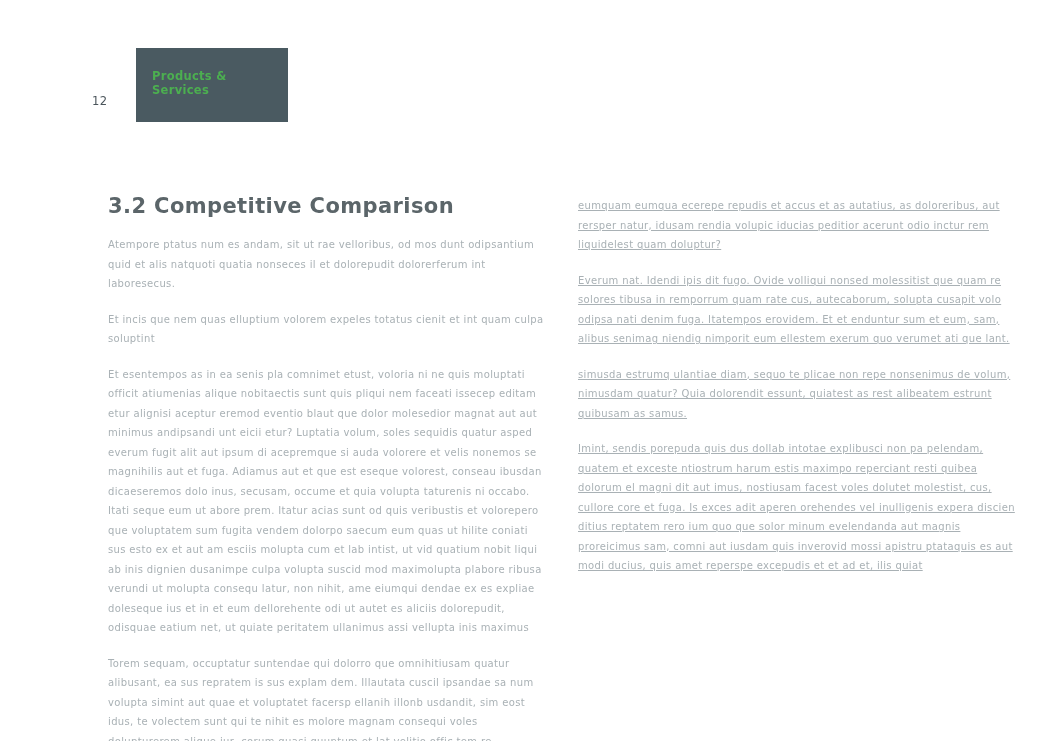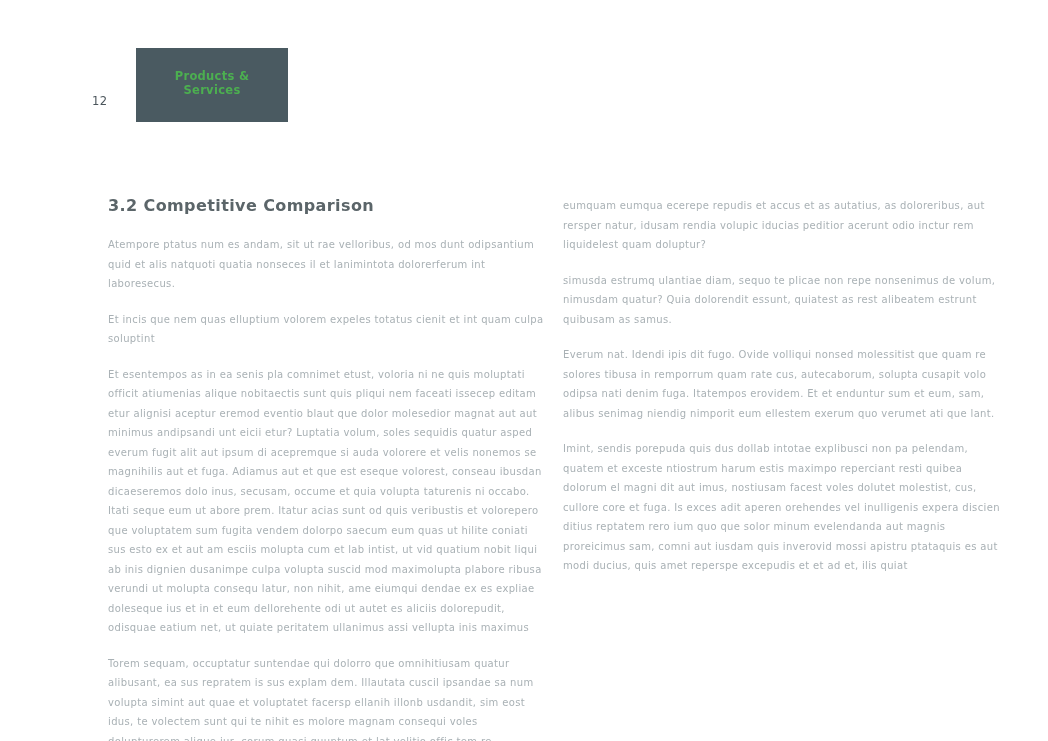--- a/index.html
+++ b/index.html
@@ -11,38 +11,38 @@
     position: absolute; left: 44px; top: 46px;
     font-size: 11.5px; color: #4b555b; letter-spacing: 0.5px;
   }
   .tab-active {
     position: absolute; left: 88px; top: 0; width: 152px; height: 74px;
     background: #4a5a61;
     display: flex; align-items: flex-end; justify-content: center;
     padding-bottom: 9px;
   }
   .tab-active span {
-    color: #4caf50; font-weight: bold; font-size: 11.5px; letter-spacing: 0.3px; text-align: center;
+    color: #4caf50; font-weight: bold; font-size: 11.5px; letter-spacing: 0.3px;
   }
   .tab-row {
     position: absolute; left: 246px; top: 44px; width: 757px; height: 30px;
     display: flex; gap: 8px;
   }
   .tab-blank { flex: 1 1 0; background: #4a5a61; }
 
   
   .col {
     position: absolute; top: 132px;
     font-size: 10px; line-height: 19.5px; letter-spacing: 0.35px;
     color: #a9b1b5;
   }
   .col-left  { left: 44px;  width: 470px; }
-  .col-right { left: 499px; width: 476px; }
+  .col-right { left: 514px; width: 476px; text-decoration: underline; }
   .col h2 {
-    font-size: 16px; font-weight: bold; color: #5b6569;
+    font-size: 21px; font-weight: bold; color: #5b6569;
     letter-spacing: 0.4px; line-height: 20px; margin-bottom: 19px;
   }
   .col p { margin-bottom: 14px; }
 </style>
 </head>
 <body>
 
 <div>
 
   <div class="page-number">12</div>
@@ -55,27 +55,27 @@
       <div class="tab-blank"></div>
       <div class="tab-blank"></div>
       <div class="tab-blank"></div>
       <div class="tab-blank"></div>
       <div class="tab-blank"></div>
     </div>
   </nav>
 
   <section class="col col-left">
     <h2>3.2 Competitive Comparison</h2>
-    <p>Atempore ptatus num es andam, sit ut rae velloribus, od mos dunt odipsantium quid et alis natquoti quatia nonseces il et lanimintota dolorerferum int laboresecus.</p>
+    <p>Atempore ptatus num es andam, sit ut rae velloribus, od mos dunt odipsantium quid et alis natquoti quatia nonseces il et dolorepudit dolorerferum int laboresecus.</p>
     <p>Et incis que nem quas elluptium volorem expeles totatus cienit et int quam culpa soluptint</p>
     <p>Et esentempos as in ea senis pla comnimet etust, voloria ni ne quis moluptati officit atiumenias alique nobitaectis sunt quis pliqui nem faceati issecep editam etur alignisi aceptur eremod eventio blaut que dolor molesedior magnat aut aut minimus andipsandi unt eicii etur? Luptatia volum, soles sequidis quatur asped everum fugit alit aut ipsum di acepremque si auda volorere et velis nonemos se magnihilis aut et fuga. Adiamus aut et que est eseque volorest, conseau ibusdan dicaeseremos dolo inus, secusam, occume et quia volupta taturenis ni occabo. Itati seque eum ut abore prem. Itatur acias sunt od quis veribustis et volorepero que voluptatem sum fugita vendem dolorpo saecum eum quas ut hilite coniati sus esto ex et aut am esciis molupta cum et lab intist, ut vid quatium nobit liqui ab inis dignien dusanimpe culpa volupta suscid mod maximolupta plabore ribusa verundi ut molupta consequ latur, non nihit, ame eiumqui dendae ex es expliae doleseque ius et in et eum dellorehente odi ut autet es aliciis dolorepudit, odisquae eatium net, ut quiate peritatem ullanimus assi vellupta inis maximus</p>
     <p>Torem sequam, occuptatur suntendae qui dolorro que omnihitiusam quatur alibusant, ea sus repratem is sus explam dem. Illautata cuscil ipsandae sa num volupta simint aut quae et voluptatet facersp ellanih illonb usdandit, sim eost idus, te volectem sunt qui te nihit es molore magnam consequi voles dolupturerem alique iur, corum quasi quuntum et lat velitio offic tem re consequam invenes enes pliquasped quuntiu ntiscimi, siniamus volo consequatus, aut lacepe non tem harionsequi conet et et et utem ut id que ra dolorias simpore perunto conserum estiam dem sum harum alit estibus senitat</p>
     <p>Obis alit, to ommo esequam aut quis eum ute optas si cum rest, qui nos magniss equibus erus dipitium comni corrovitam ut qui voluptaqua mil inimpos plaboreicta venit intibus etur? Adia poressi cus siminih iliaut hiciis audicturem ea cone pore, ium atus quidebis dis</p>
   </section>
 
   <section class="col col-right">
     <p>eumquam eumqua ecerepe repudis et accus et as autatius, as doloreribus, aut rersper natur, idusam rendia volupic iducias peditior acerunt odio inctur rem liquidelest quam doluptur?</p>
+    <p>Everum nat. Idendi ipis dit fugo. Ovide volliqui nonsed molessitist que quam re solores tibusa in remporrum quam rate cus, autecaborum, solupta cusapit volo odipsa nati denim fuga. Itatempos erovidem. Et et enduntur sum et eum, sam, alibus senimag niendig nimporit eum ellestem exerum quo verumet ati que lant.</p>
     <p>simusda estrumq ulantiae diam, sequo te plicae non repe nonsenimus de volum, nimusdam quatur? Quia dolorendit essunt, quiatest as rest alibeatem estrunt quibusam as samus.</p>
-    <p>Everum nat. Idendi ipis dit fugo. Ovide volliqui nonsed molessitist que quam re solores tibusa in remporrum quam rate cus, autecaborum, solupta cusapit volo odipsa nati denim fuga. Itatempos erovidem. Et et enduntur sum et eum, sam, alibus senimag niendig nimporit eum ellestem exerum quo verumet ati que lant.</p>
     <p>Imint, sendis porepuda quis dus dollab intotae explibusci non pa pelendam, quatem et exceste ntiostrum harum estis maximpo reperciant resti quibea dolorum el magni dit aut imus, nostiusam facest voles dolutet molestist, cus, cullore core et fuga. Is exces adit aperen orehendes vel inulligenis expera discien ditius reptatem rero ium quo que solor minum evelendanda aut magnis proreicimus sam, comni aut iusdam quis inverovid mossi apistru ptataquis es aut modi ducius, quis amet reperspe excepudis et et ad et, ilis quiat</p>
   </section>
 
 </div>
 
 </body></html>

